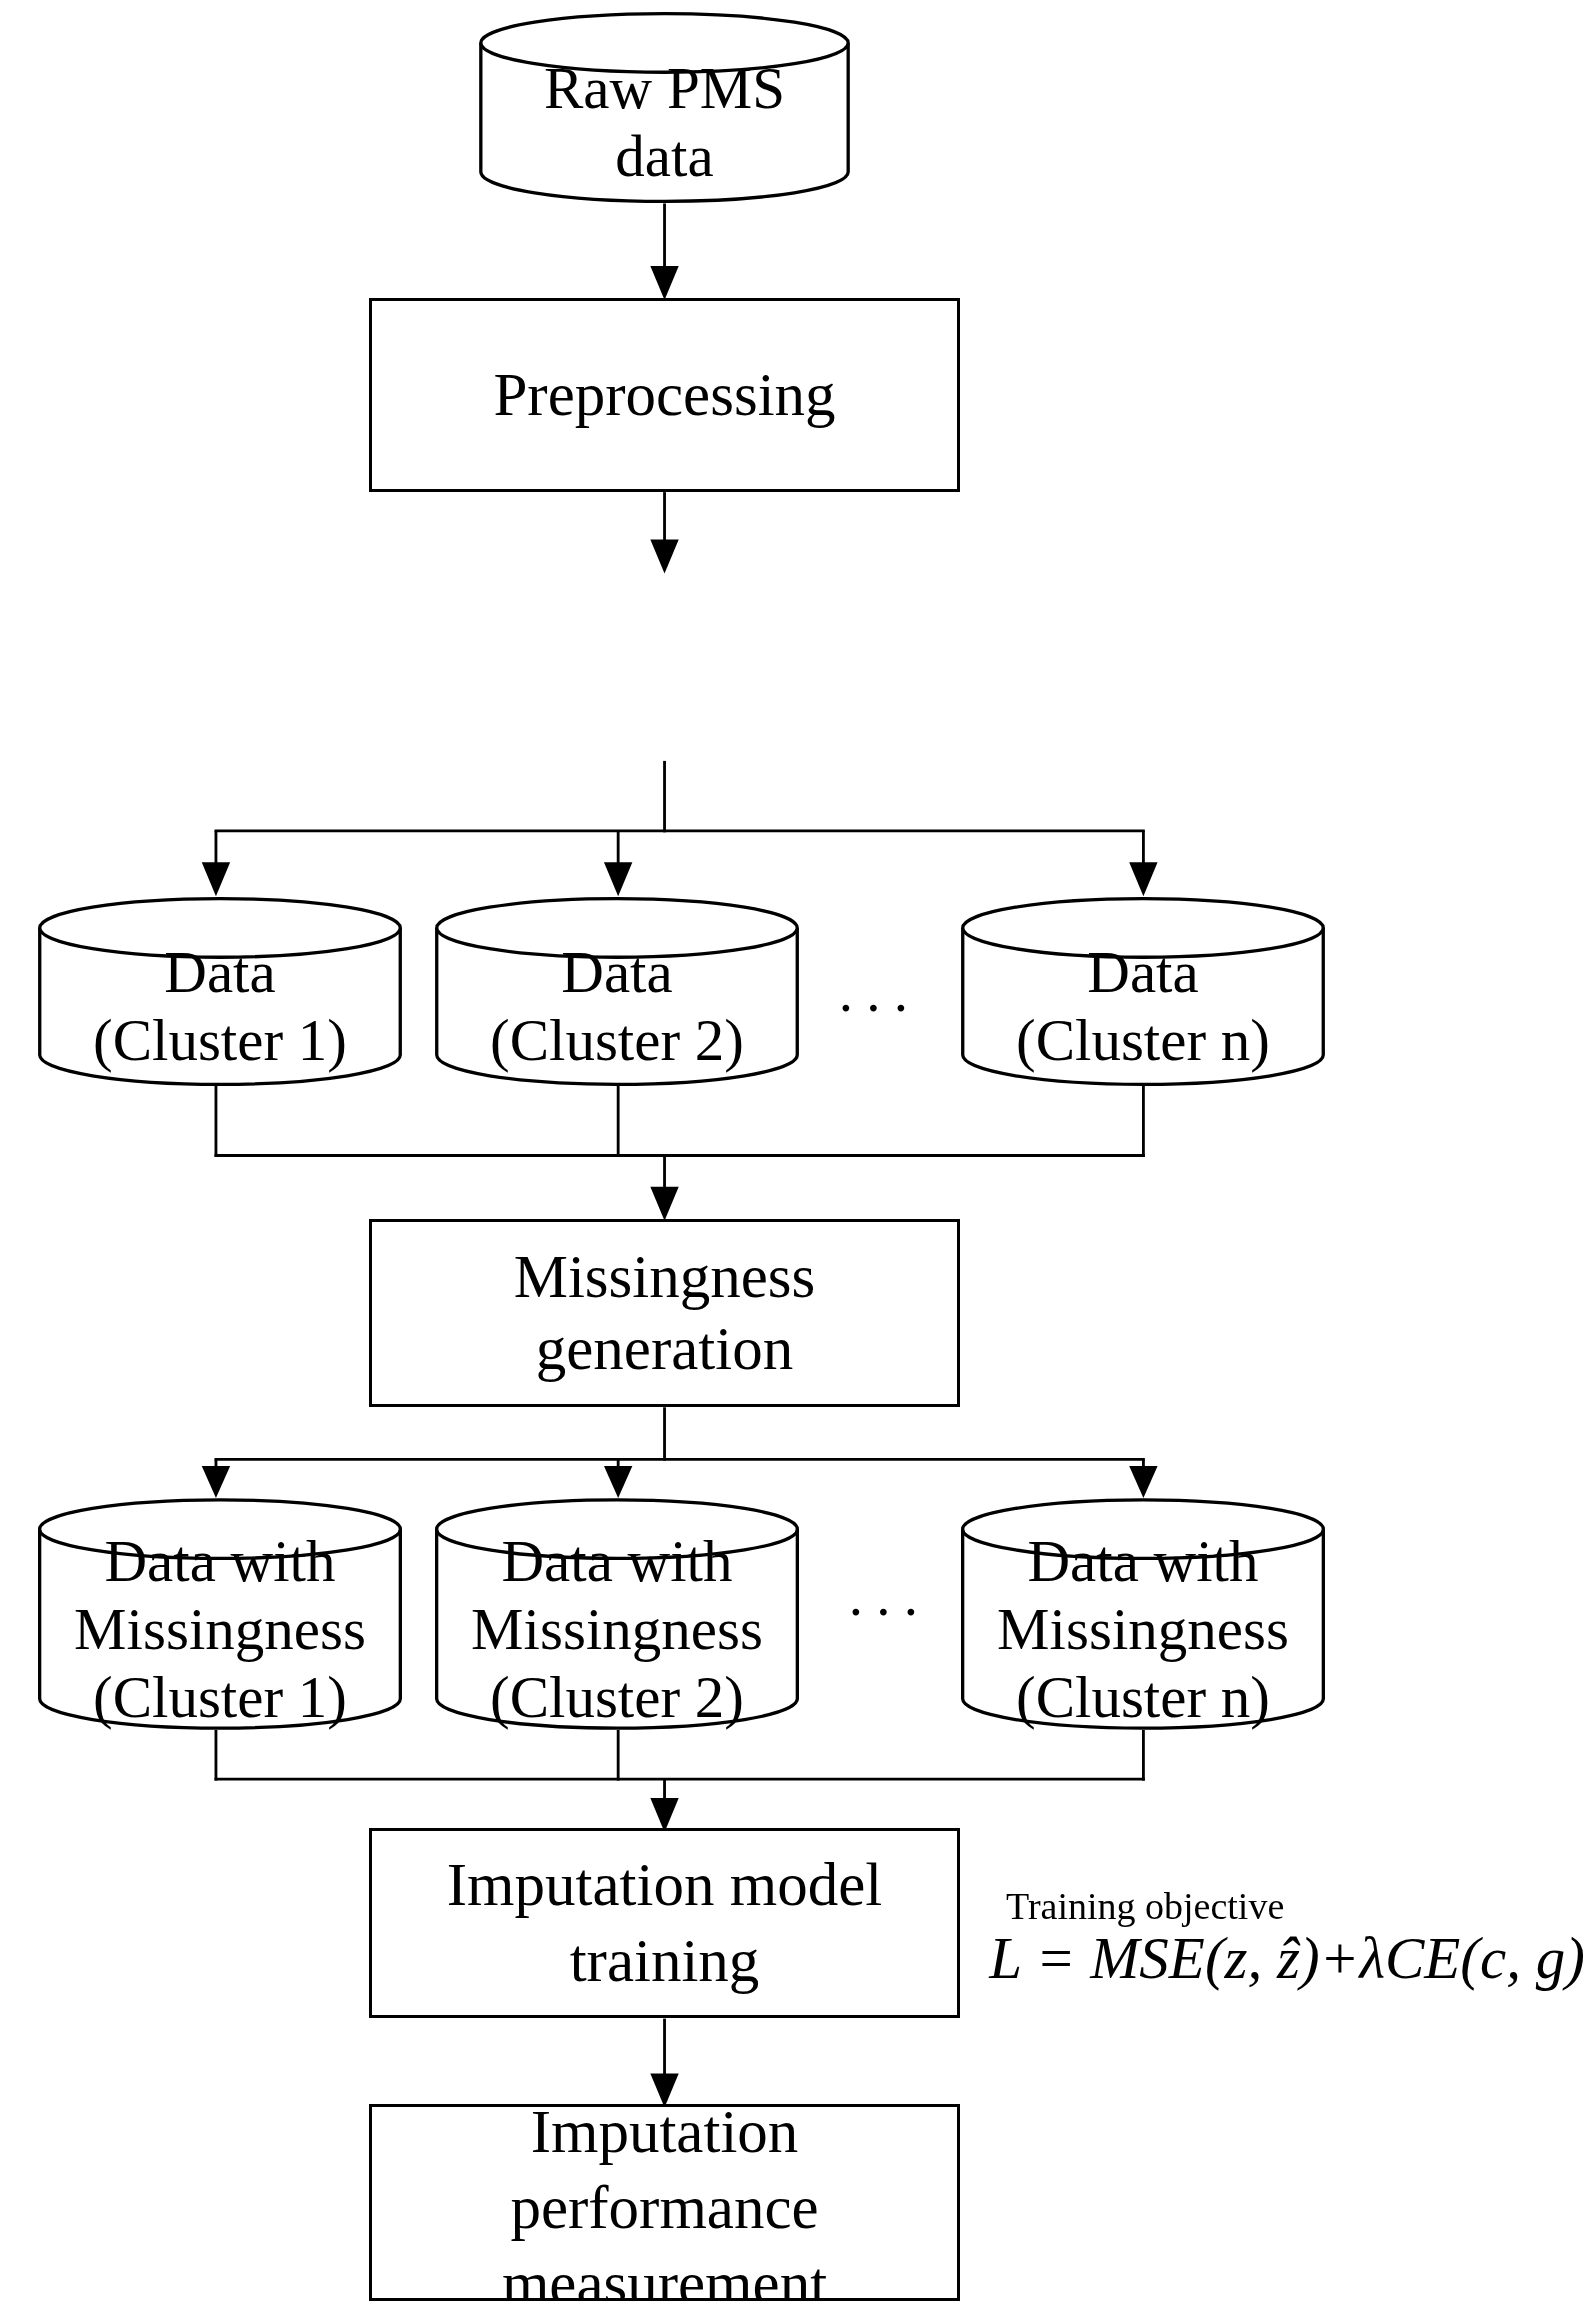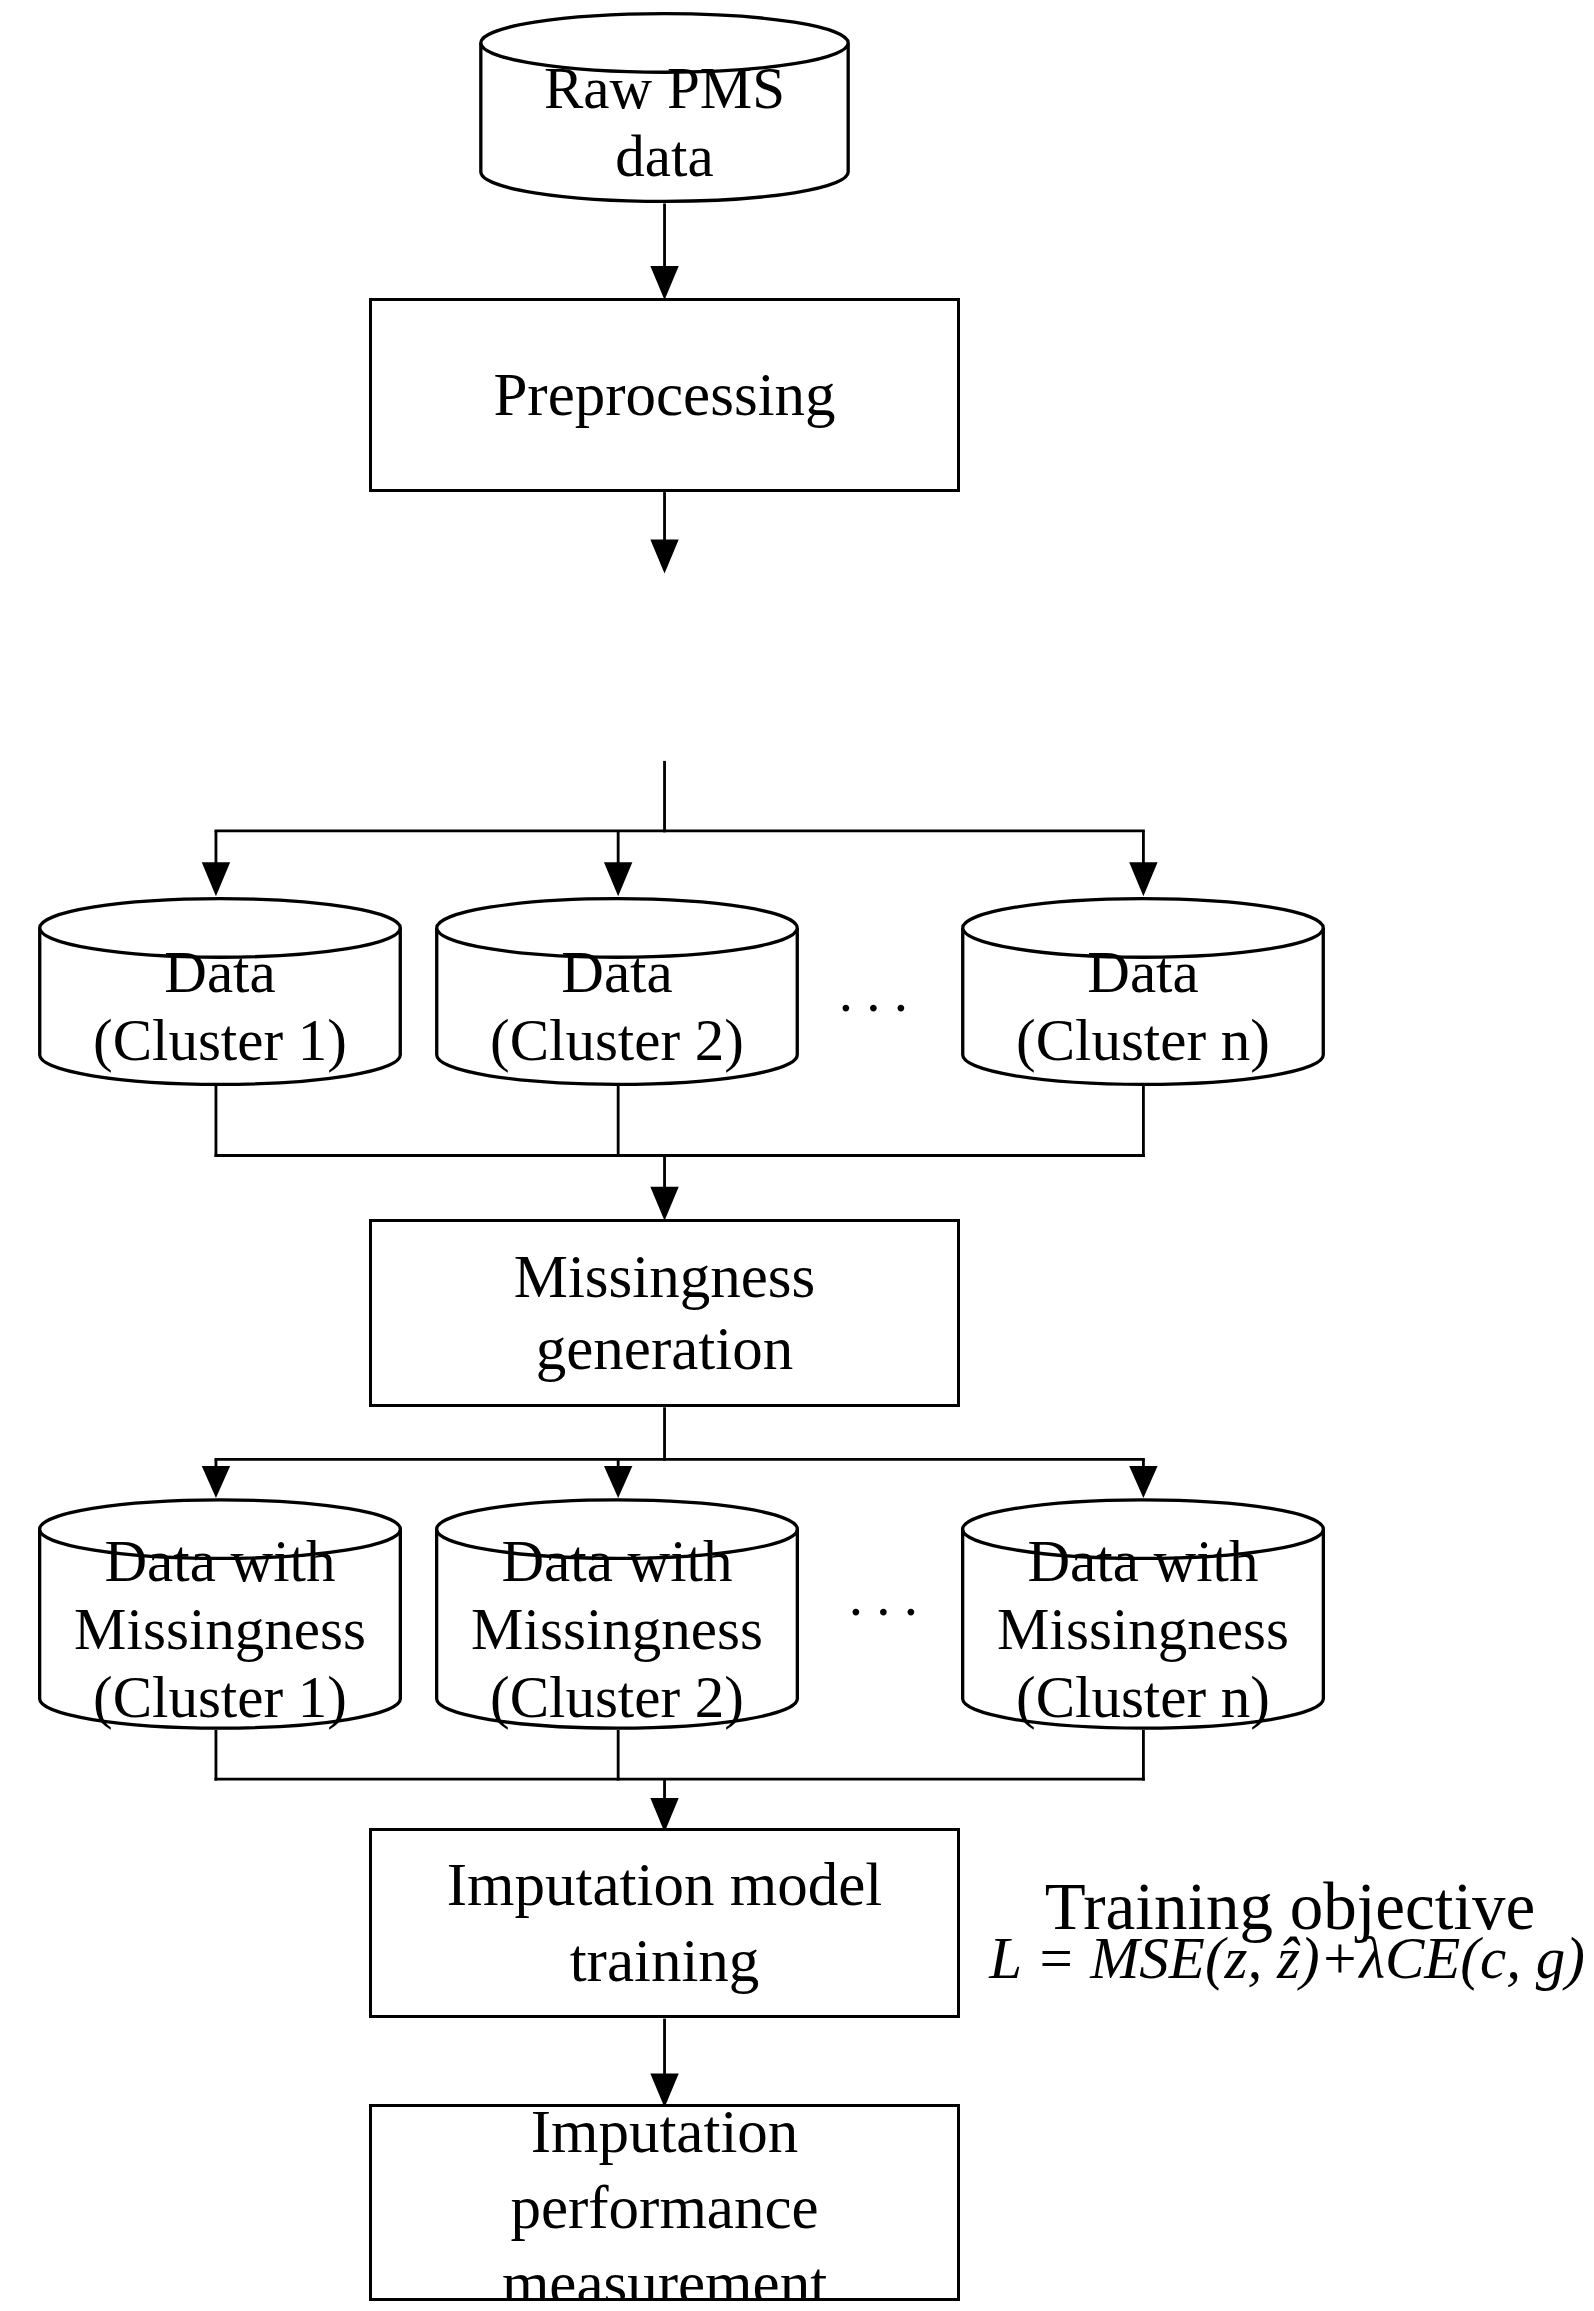--- a/index.html
+++ b/index.html
@@ -12,21 +12,21 @@
   .box .lbl{font-size:61px;line-height:76px;white-space:pre-line;}
   .box.clip{overflow:hidden;align-items:flex-start;}
   .box.clip .lbl{margin-top:-13.2px;}
   .cyl{z-index:2;}
   .cyl svg{display:block;}
   .cyl .lbl{position:absolute;left:0;right:0;top:29px;bottom:0;
             display:flex;align-items:center;justify-content:center;
             text-align:center;font-size:59px;line-height:68px;white-space:pre-line;}
   .dots{position:absolute;z-index:2;display:flex;align-items:flex-end;justify-content:center;
         font-size:57px;letter-spacing:13.2px;line-height:76px;}
-  .ann-title{position:absolute;z-index:2;font-size:67px;line-height:62px;text-align:center;}
+  .ann-title{position:absolute;z-index:2;font-size:38px;line-height:62px;text-align:left;}
   .ann-formula{position:absolute;z-index:2;font-size:59px;line-height:76px;
                font-style:italic;text-align:center;white-space:nowrap;}
 </style>
 </head>
 <body>
 
 <div class="stage">
 
   <svg class="connector-layer" width="1595" height="2312" viewBox="0 0 1685 2443" stroke="#000" stroke-width="3" fill="#000">
     <g>

